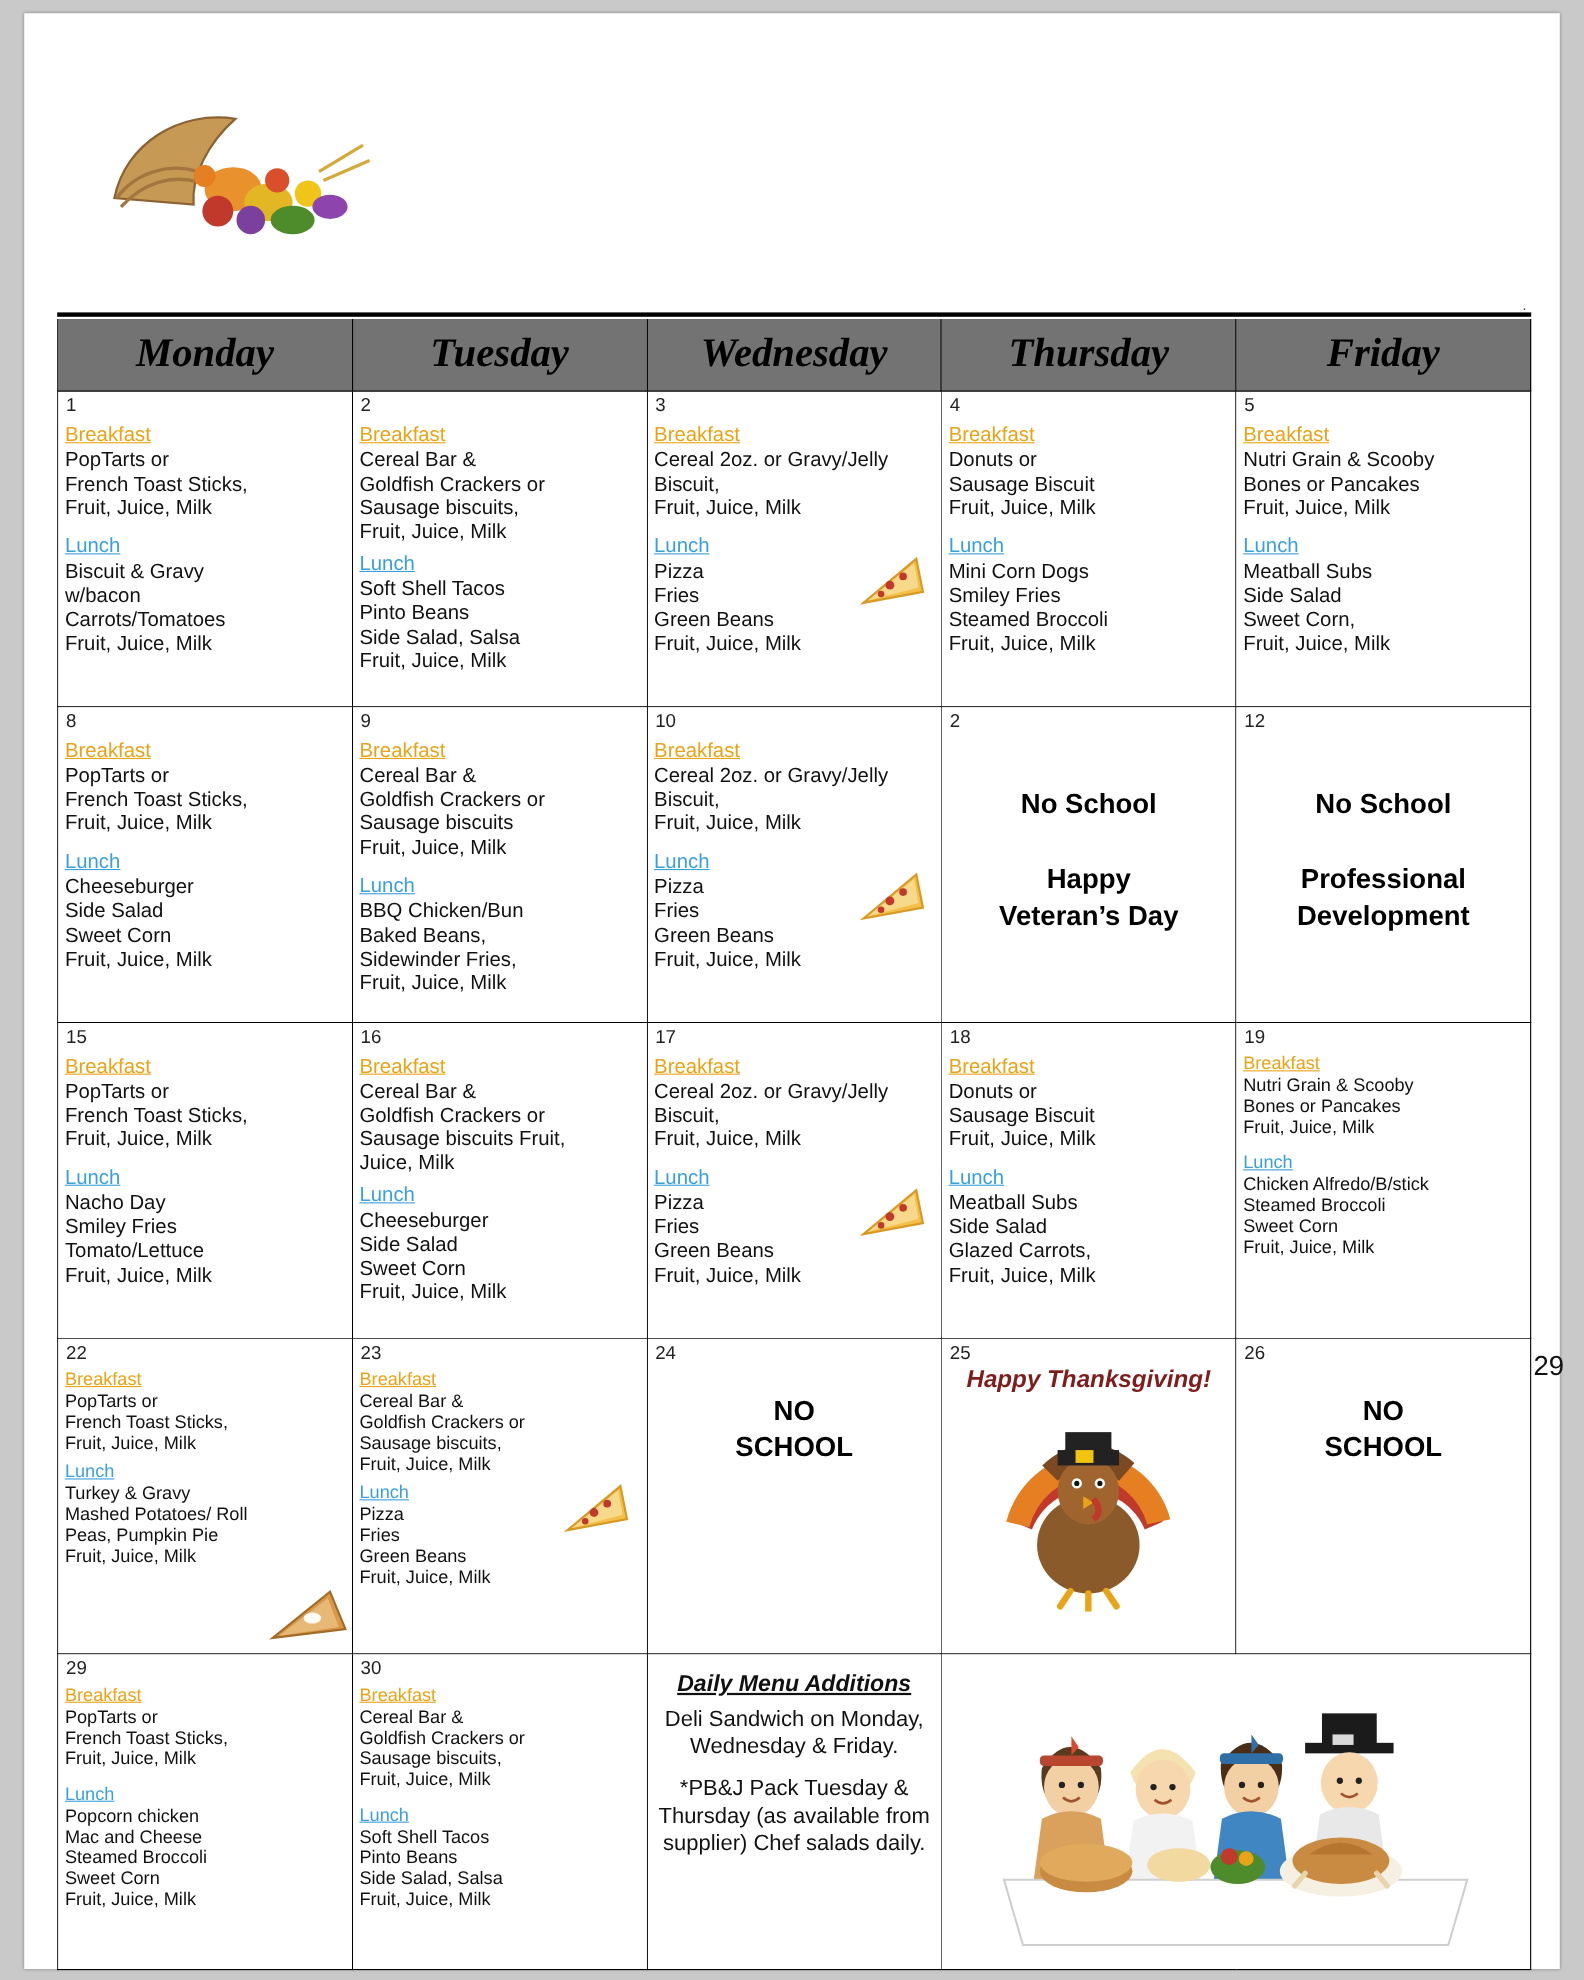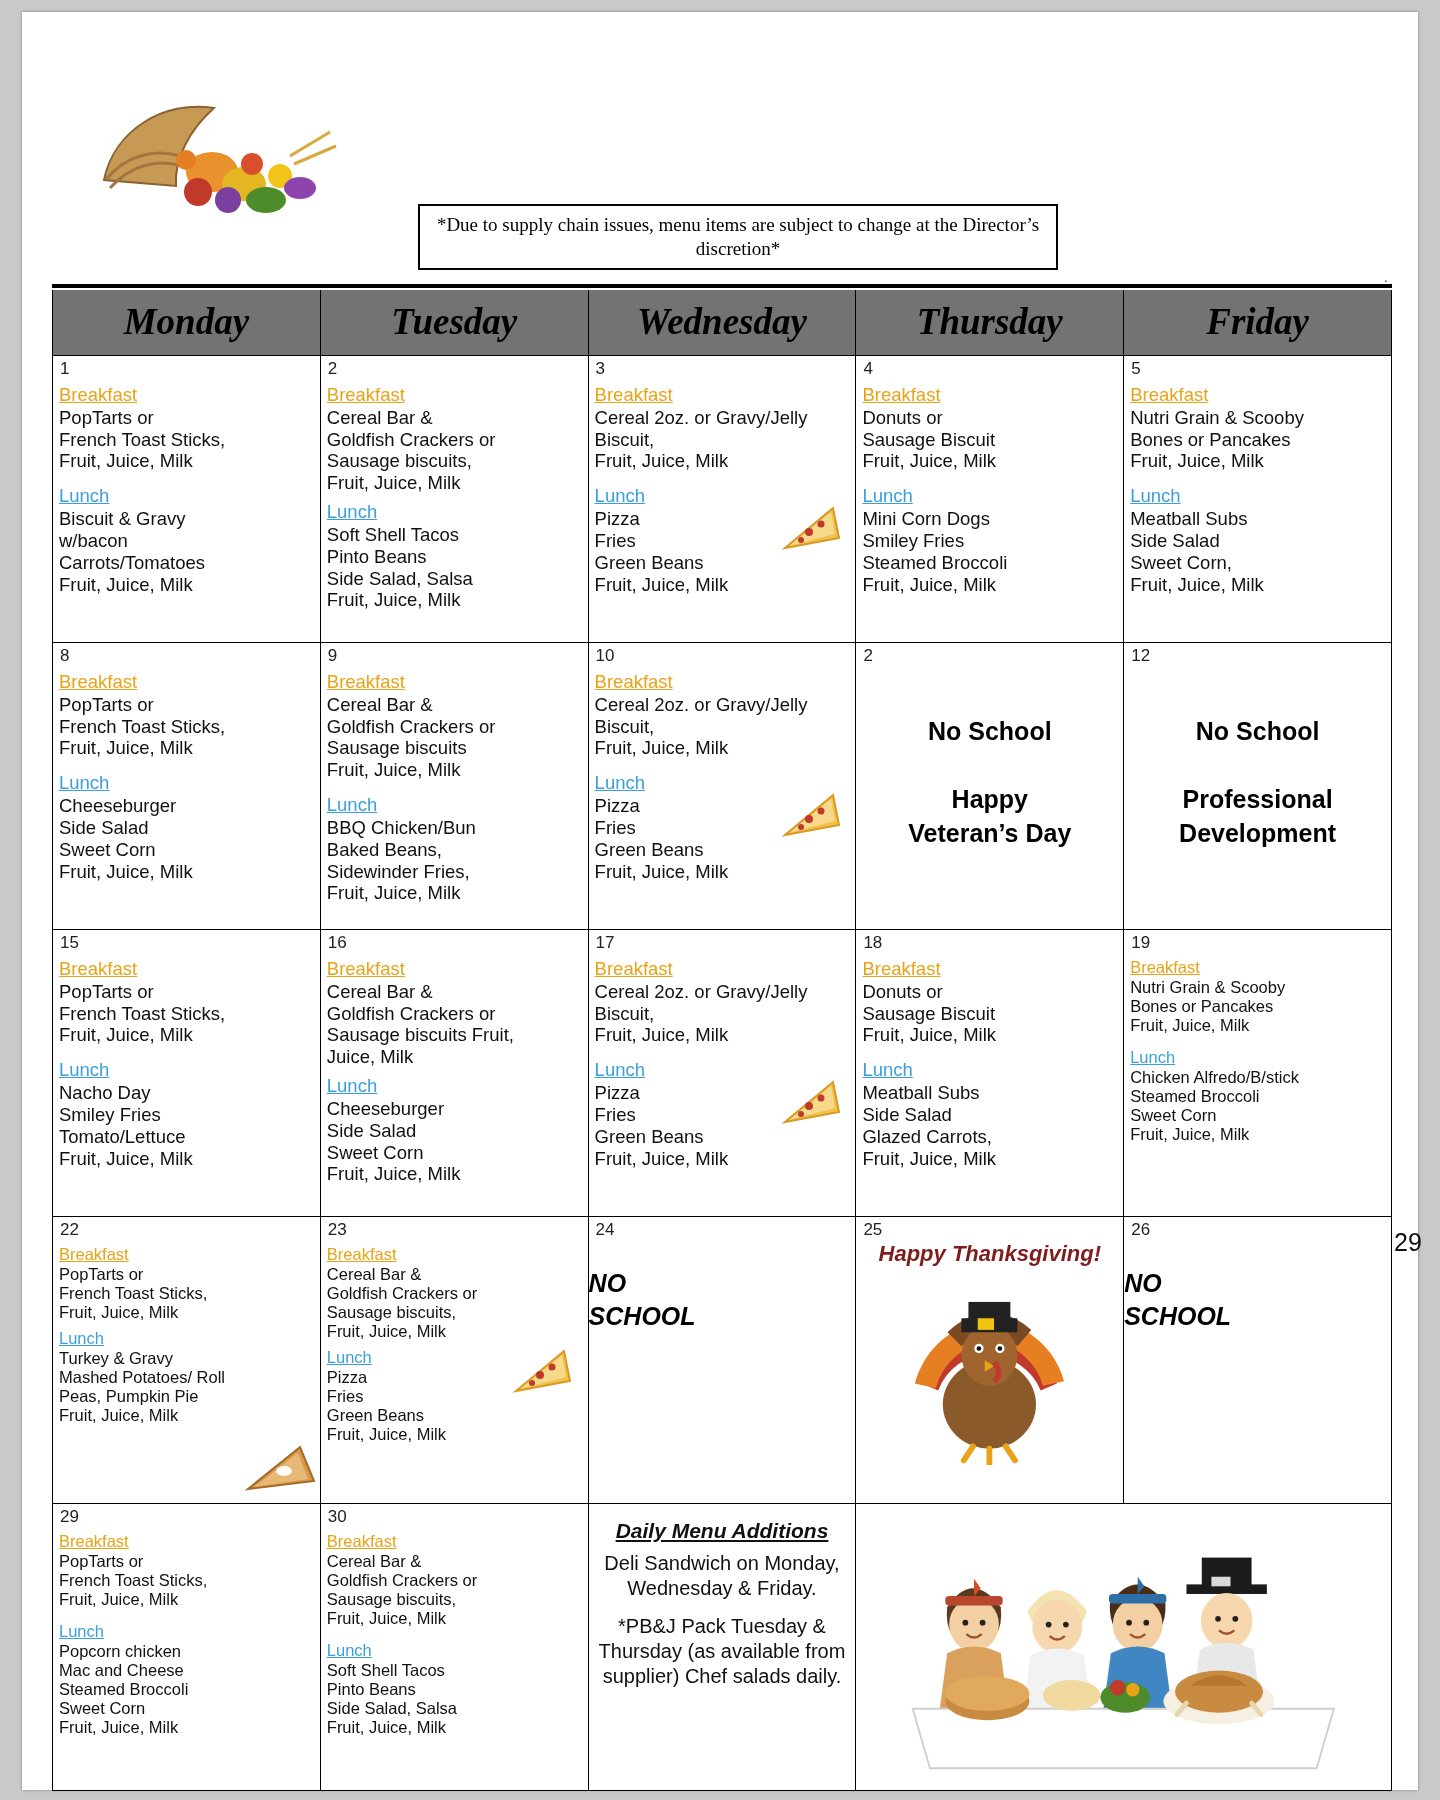--- a/index.html
+++ b/index.html
@@ -138,22 +138,22 @@
     text-align: center;
     font-family: "Liberation Sans", sans-serif;
     font-weight: bold;
     font-size: 25px;
     line-height: 1.35;
     color: #000;
   }
   .noschool .sub { display: block; margin-top: 34px; }
   .noschool-italic {
     padding-top: 50px;
-    font-weight: bold;
-    font-style: italic;
+    text-align: center;
+    font-weight: bold;
     font-size: 25px;
     line-height: 1.3;
   }
   .thanks-title {
     text-align: center;
     font-style: italic;
     font-weight: bold;
     font-size: 22px;
     padding-top: 24px;
     color: #7f1d1d;
@@ -215,21 +215,20 @@
       <ellipse cx="172" cy="140" rx="20" ry="13" fill="#4e8c2b"></ellipse>
       <circle cx="158" cy="104" r="11" fill="#d94f2b"></circle>
       <circle cx="186" cy="116" r="12" fill="#f0c419"></circle>
       <path d="M196 96 L236 72" stroke="#d5a93a" stroke-width="3"></path>
       <path d="M200 104 L242 86" stroke="#d5a93a" stroke-width="3"></path>
       <ellipse cx="206" cy="128" rx="16" ry="11" fill="#8e44ad"></ellipse>
       <circle cx="92" cy="100" r="10" fill="#e67e22"></circle>
     </svg>
 
 
-    <div class="disclaimer">*Due to supply chain issues, menu items are subject to change at the Director’s discretion*</div>
 
     <div class="topline"></div>
     <div class="stray-mark">.</div>
   </div>
 
   <div class="sidenum">29</div>
 
   <table class="calendar">
     <thead>
       <tr>

